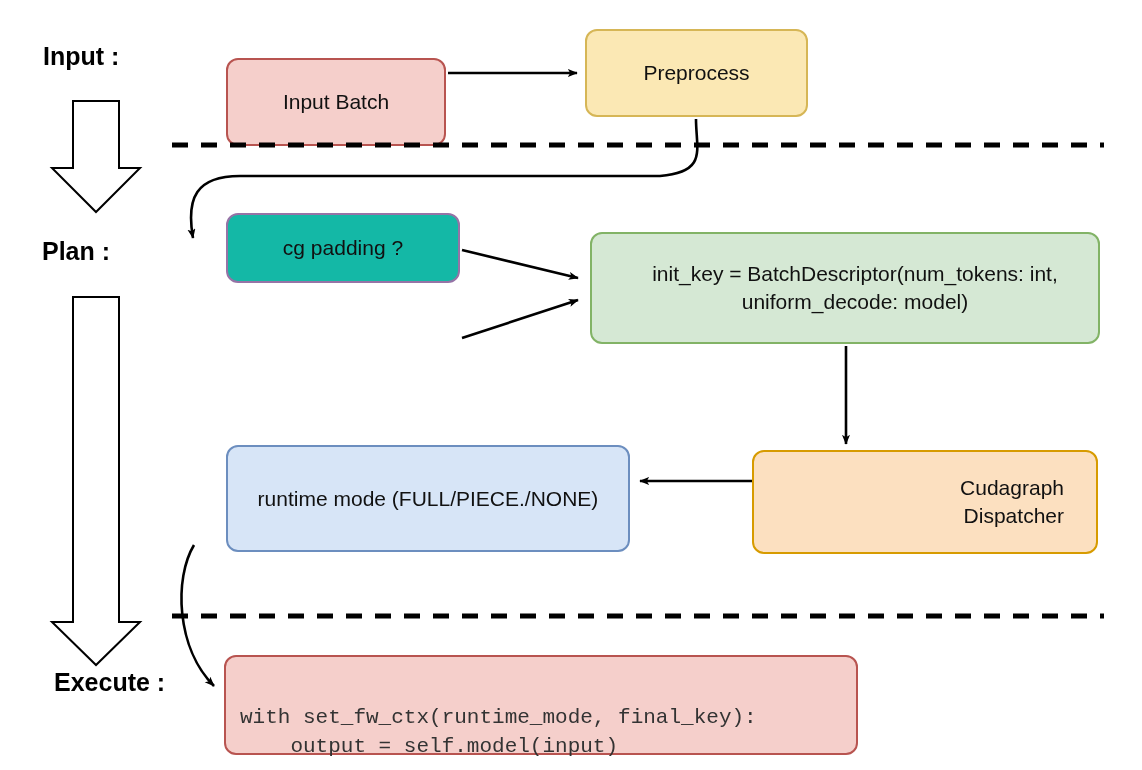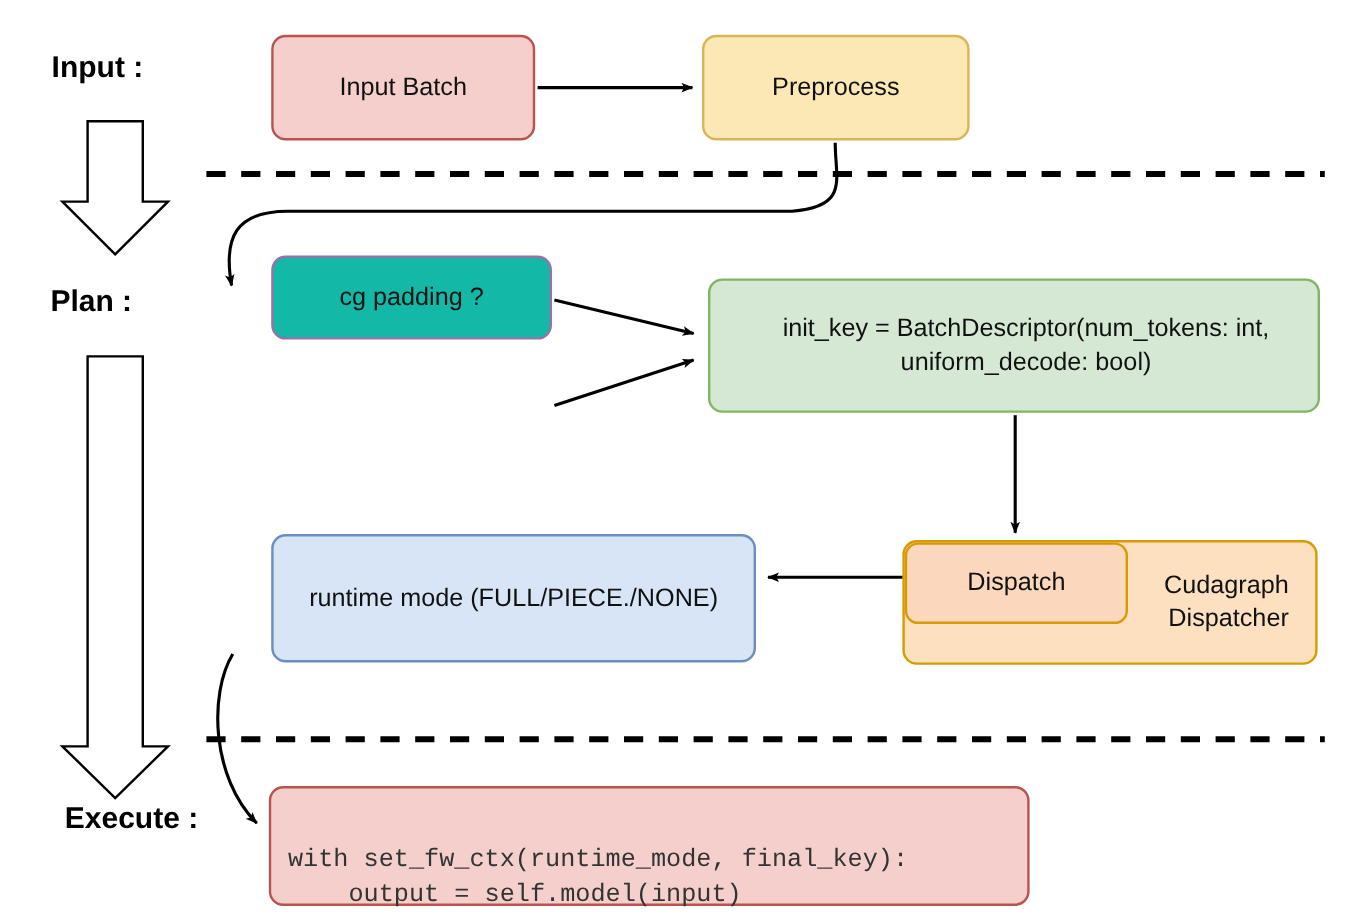--- a/index.html
+++ b/index.html
@@ -34,21 +34,21 @@
     justify-content: center;
     text-align: center;
     border-radius: 12px;
     border-width: 2px;
     border-style: solid;
     font-size: 21px;
     line-height: 1.32;
     color: #111111;
     font-family: "Liberation Sans", sans-serif;
   }
-  .node-pink   { background: #f5cfcb; border-color: #b85450; }
+  .node-pink   { background: #f5cfcb; border-color: #b85450; margin-top: 29px; }
   .node-yellow { background: #fbe8b4; border-color: #d6b656; }
   .node-purple { background: #14b8a6; border-color: #9673a6; }
   .node-green  { background: #d5e8d4; border-color: #82b366; padding-left: 20px; }
   .node-blue   { background: #d7e5f7; border-color: #6c8ebf; }
   .node-orange-outer { background: #fce0c0; border-color: #d79b00; }
   .node-orange-inner { background: #fad7bd; border-color: #d79b00; }
 
   .code-node {
     position: absolute;
     box-sizing: border-box;
@@ -107,31 +107,28 @@
     <span>Preprocess</span>
   </div>
 
   <div class="node node-purple" style="left:226px; top:213px; width:234px; height:70px;">
     <span>cg padding ?</span>
   </div>
 
 
   <div class="node node-green" style="left:590px; top:232px; width:510px; height:112px; flex-direction:column; justify-content:center;">
     <span>init_key = BatchDescriptor(num_tokens: int,</span>
-    <span>uniform_decode: bool)</span>
+    <span>uniform_decode: model)</span>
   </div>
 
-  <div class="node node-orange-outer" style="left:752px; top:450px; width:346px; height:104px; flex-direction:column; justify-content:center; align-items:flex-end; padding-right:22px;">
+  <div class="node node-orange-outer" style="left:752px; top:450px; width:346px; height:104px; flex-direction:column; justify-content:center; align-items:flex-end; padding-right:32px;">
     <span>Cudagraph</span>
     <span>Dispatcher</span>
   </div>
 
-  <div class="node node-orange-inner" style="left:754px; top:452px; width:186px; height:68px; border-radius:11px;">
-    <span>Dispatch</span>
-  </div>
 
   <div class="node node-blue" style="left:226px; top:445px; width:404px; height:107px; flex-direction:column; justify-content:center;text-align:center;">
     <span>runtime mode (FULL/PIECE./NONE)</span>
   </div>
 
   <div class="code-node" style="left:224px; top:655px; width:634px; height:100px;">
 <span>with set_fw_ctx(runtime_mode, final_key):</span>
 <span>    output = self.model(input)</span>
   </div>
 

